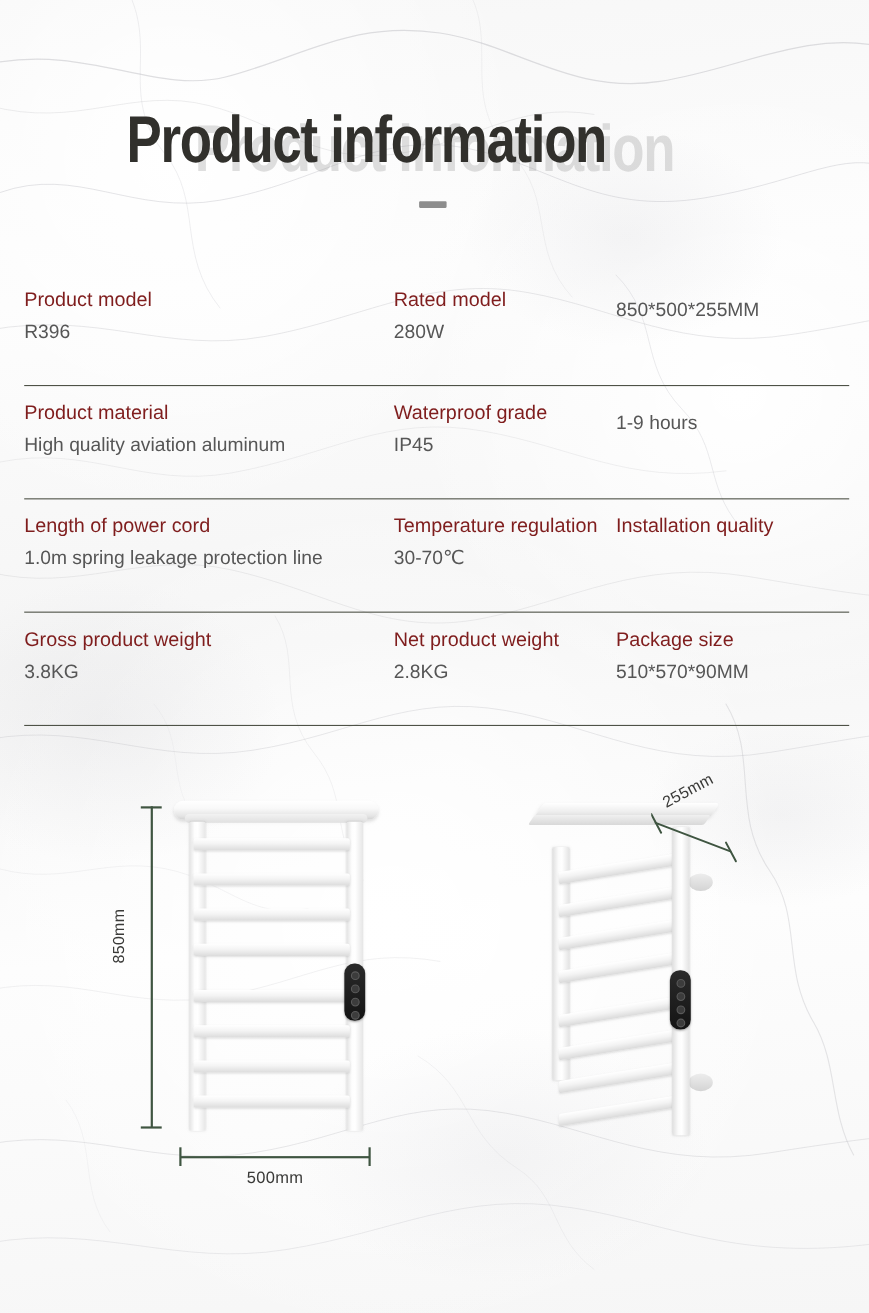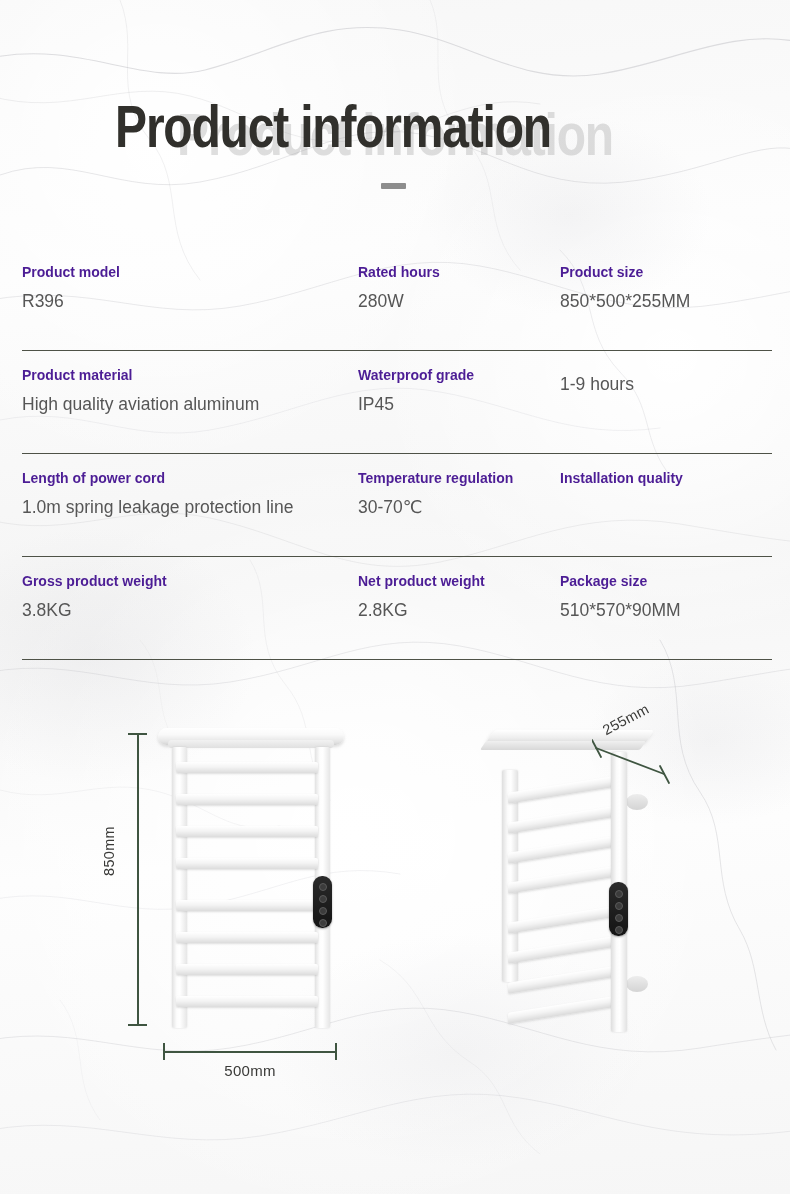--- a/index.html
+++ b/index.html
@@ -104,25 +104,24 @@
   }
   .spec-cell {
     position: absolute;
     top: 14px;
   }
   .spec-cell.c1 { left: 22px;  width: 336px; }
   .spec-cell.c2 { left: 358px; width: 202px; }
   .spec-cell.c3 { left: 560px; width: 225px; }
 
   .spec-label {
-    font-size: 14px;
-    color: #4c1d95;
+    font-size: 18px;
+    color: #7f1d1d;
     line-height: 20px;
     white-space: nowrap;
-    font-weight: bold;
   }
   .spec-value {
     margin-top: 7px;
     font-size: 17.5px;
     color: #565656;
     line-height: 24px;
     white-space: nowrap;
   }
   .spec-divider {
     position: absolute;
@@ -409,25 +408,24 @@
   </div>
 
   <div class="specs">
 
     <div class="spec-row">
       <div class="spec-cell c1">
         <div class="spec-label">Product model</div>
         <div class="spec-value">R396</div>
       </div>
       <div class="spec-cell c2">
-        <div class="spec-label">Rated hours</div>
+        <div class="spec-label">Rated model</div>
         <div class="spec-value">280W</div>
       </div>
       <div class="spec-cell c3">
-        <div class="spec-label">Product size</div>
         <div class="spec-value">850*500*255MM</div>
       </div>
       <div class="spec-divider"></div>
     </div>
 
     <div class="spec-row">
       <div class="spec-cell c1">
         <div class="spec-label">Product material</div>
         <div class="spec-value">High quality aviation aluminum</div>
       </div>

